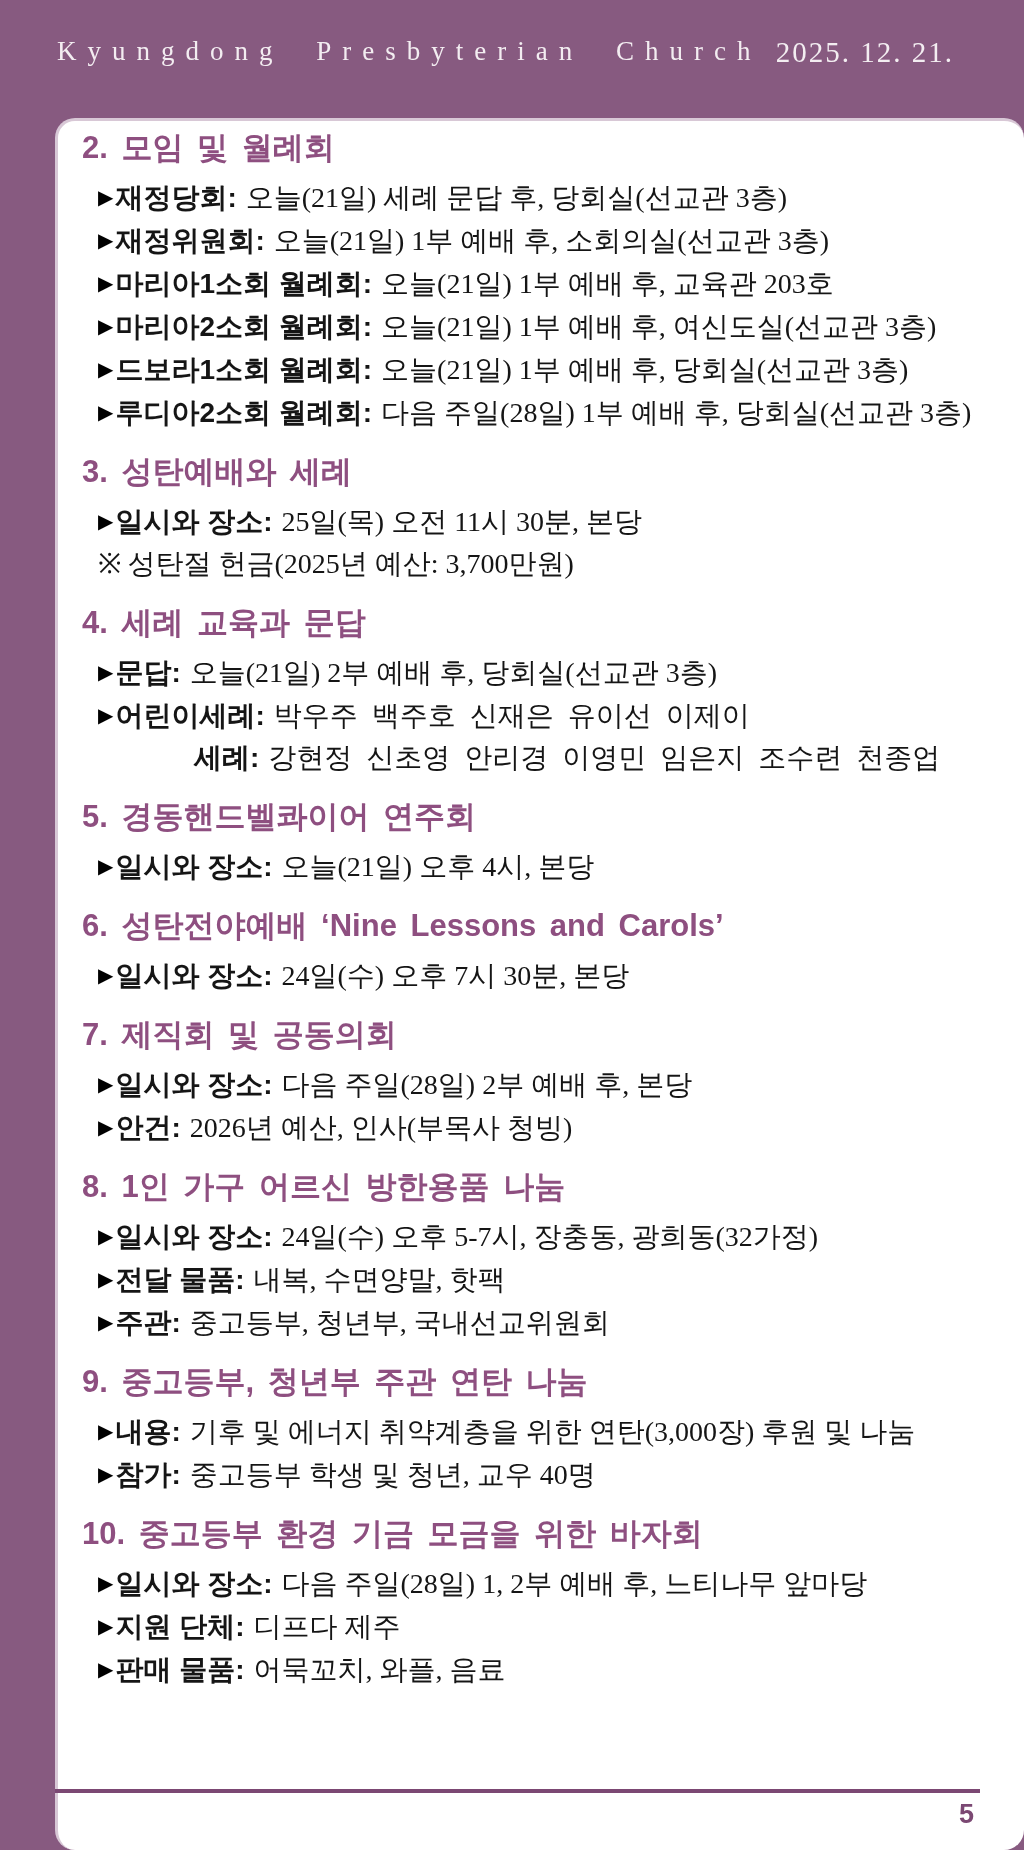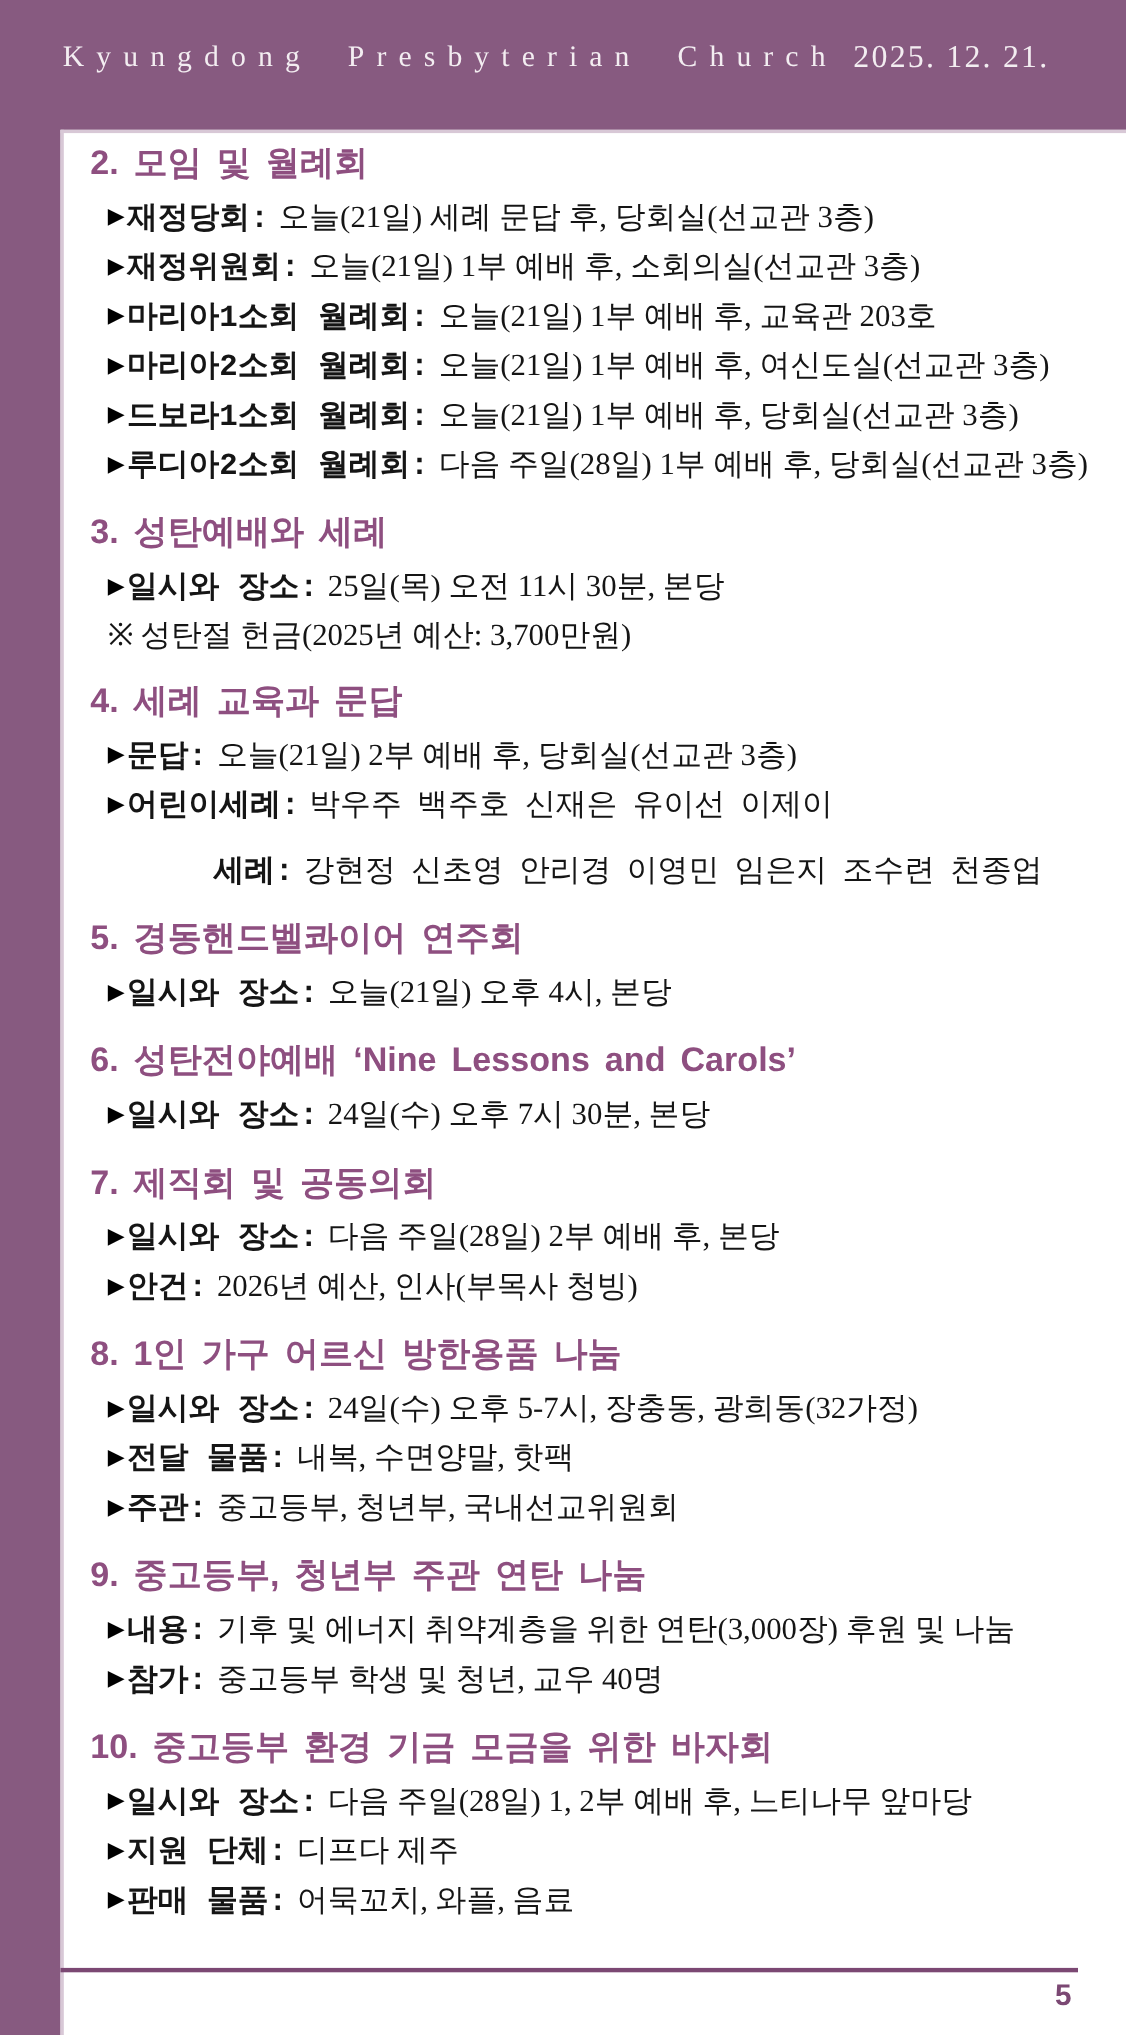--- a/index.html
+++ b/index.html
@@ -23,45 +23,46 @@
   .header-date {
     font-size:29px; letter-spacing:2px; white-space:pre;
   }
   
   .panel {
     position:absolute; left:55px; top:118px; right:0; bottom:0;
     background:#ffffff;
     border-top:3px solid #d8c8d6;
     border-left:3px solid #d8c8d6;
     padding:6px 12px 0 24px;
+    border-radius:20px;
   }
   .section { margin-bottom:17px; }
   .section-title {
     font-family:"Liberation Sans", sans-serif;
     font-size:31px; font-weight:bold;
     color:#8e4f80;
     line-height:42px;
     margin-bottom:7px;
     white-space:pre;
     word-spacing:5px;
   }
   .item {
     font-size:28px; line-height:42px; color:#151515;
     padding-left:16px;
     white-space:pre;
   }
-  .item.cont1 { padding-left:112px;margin-top:16px; }
+  .item.cont1 { padding-left:112px; }
   .item.cont2 { padding-left:85px; }
   .arrow-marker {
     font-family:"Liberation Sans", sans-serif;
     font-size:20px; vertical-align:3px; margin-right:2px; color:#000;
   }
   .note-marker { margin-right:6px; }
   .item-label {
-    font-family:Liberation Mono, monospace;
+    font-family:Liberation Sans, sans-serif;
     font-weight:bold; margin-right:9px;
   }
   
   .footer-rule {
     position:absolute; left:55px; top:1789px; width:925px; height:4px;
     background:#7b4873;
   }
   .page-number {
     position:absolute; left:959px; top:1799px;
     font-family:"Liberation Sans", sans-serif;

